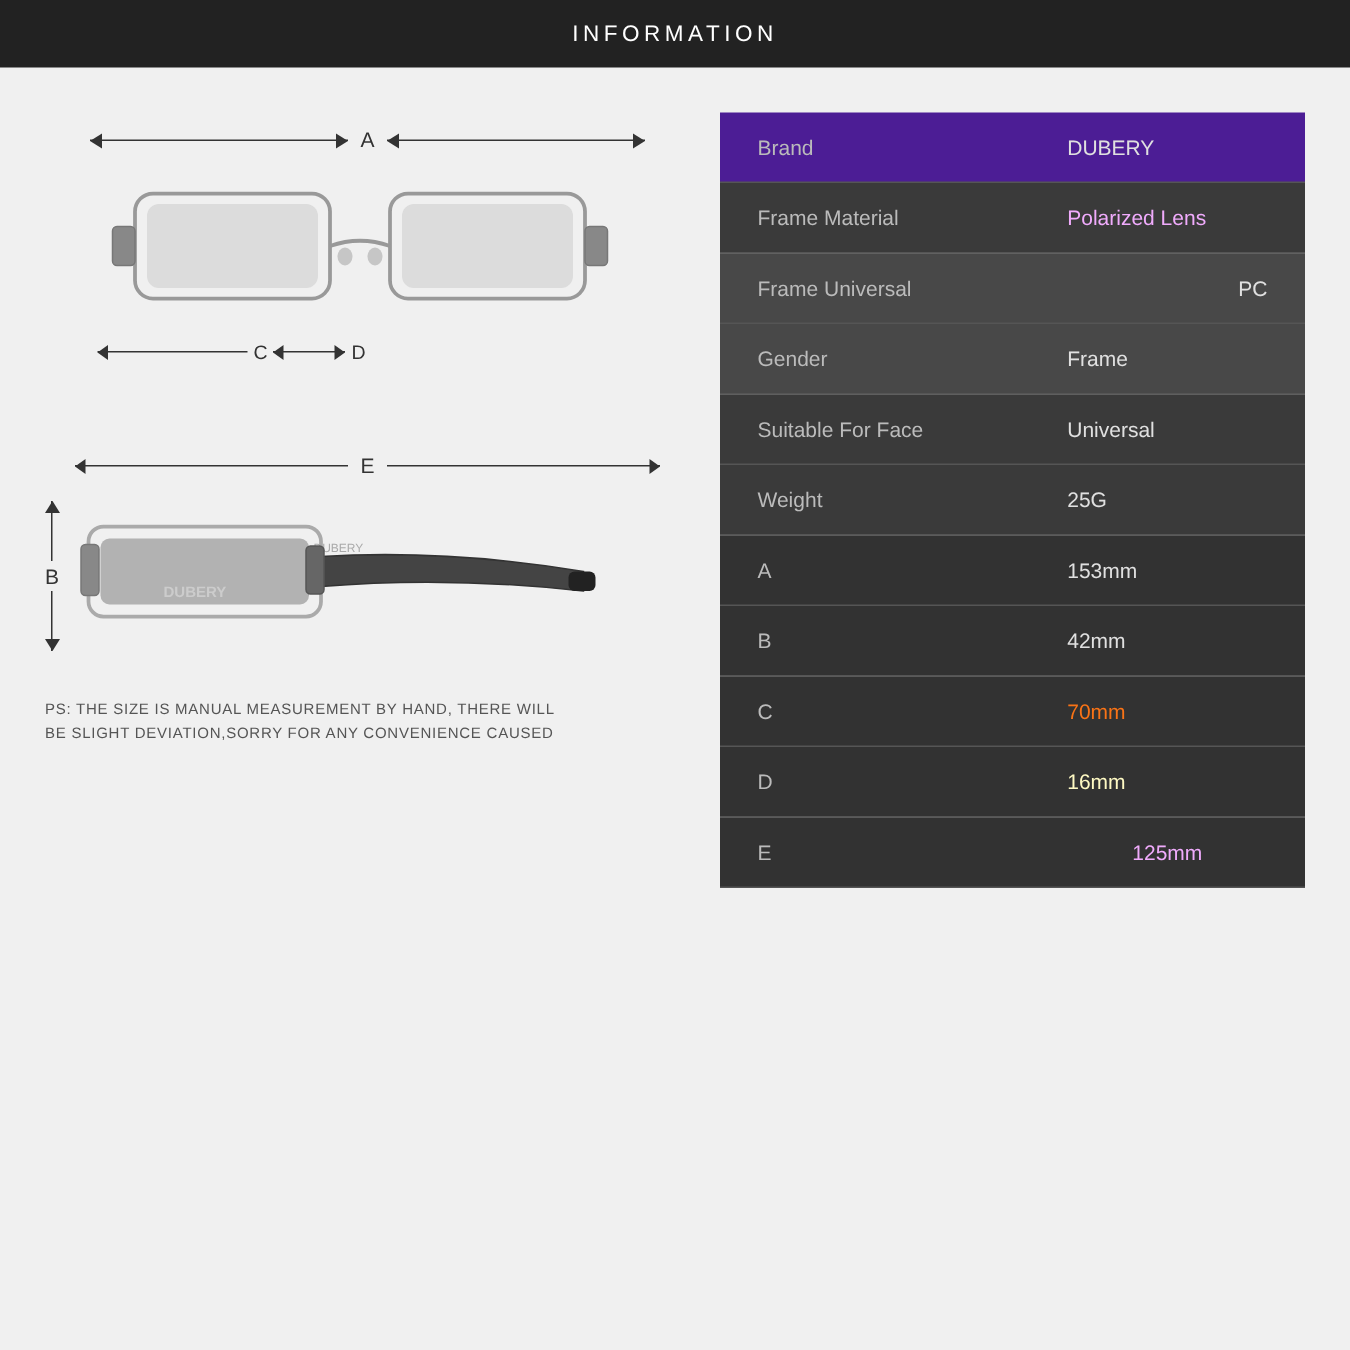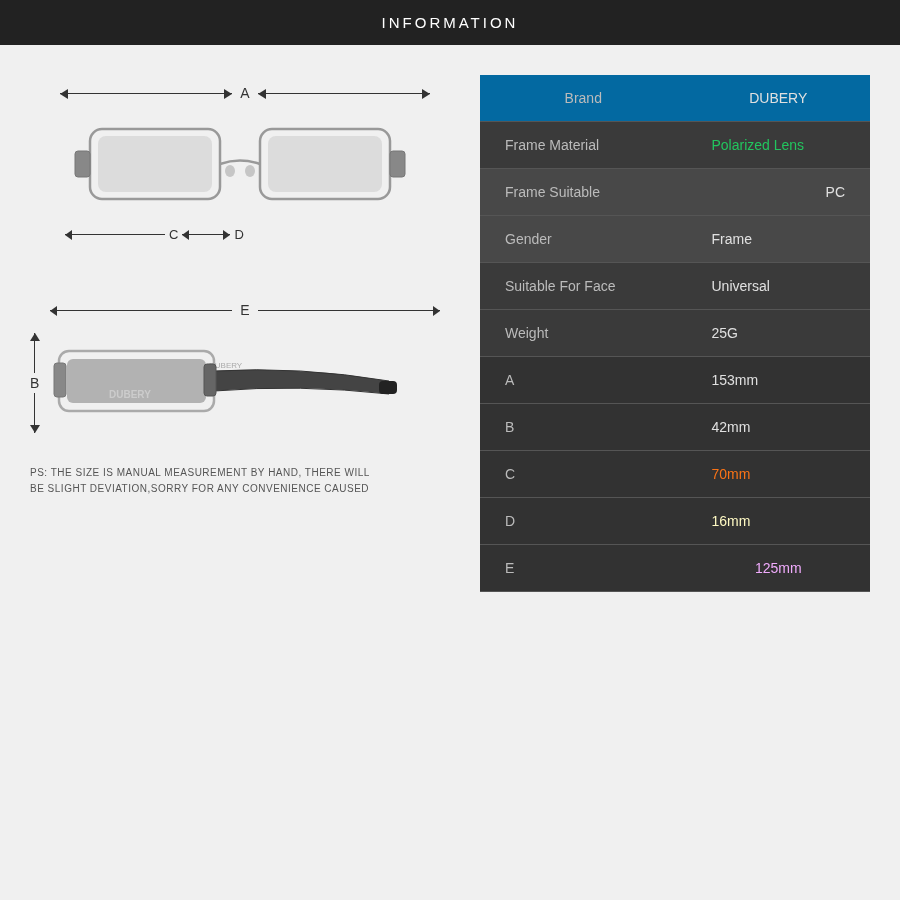--- a/index.html
+++ b/index.html
@@ -317,30 +317,30 @@
       <div class="footer-note">
         <div>PS: THE SIZE IS MANUAL MEASUREMENT BY HAND, THERE WILL</div>
         <div>BE SLIGHT DEVIATION,SORRY FOR ANY CONVENIENCE CAUSED</div>
       </div>
 
     </div>
 
     <div class="right-panel">
       <table class="specs-table">
         <tbody id="specs-tbody">
-            <tr style="background: #0369a1; text-align: center;">
+            <tr style="background: #4c1d95;">
               <td style="color: rgb(187, 187, 187); font-weight: 300; font-size: 14px; padding: 15px 25px; border-bottom: 1px solid rgb(85, 85, 85);">Brand</td>
               <td style="color: rgb(224, 224, 224); font-weight: 400; font-size: 14px; padding: 15px 25px; border-bottom: 1px solid rgb(85, 85, 85);">DUBERY</td>
             </tr>
             <tr style="background: rgb(58, 58, 58);">
               <td style="color: rgb(187, 187, 187); font-weight: 300; font-size: 14px; padding: 15px 25px; border-bottom: 1px solid rgb(85, 85, 85);">Frame Material</td>
-              <td style="color: #22c55e; font-weight: 400; font-size: 14px; padding: 15px 25px; border-bottom: 1px solid rgb(85, 85, 85);">Polarized Lens</td>
+              <td style="color: #f0abfc; font-weight: 400; font-size: 14px; padding: 15px 25px; border-bottom: 1px solid rgb(85, 85, 85);">Polarized Lens</td>
             </tr>
             <tr style="background: rgb(72, 72, 72);">
-              <td style="color: rgb(187, 187, 187); font-weight: 300; font-size: 14px; padding: 15px 25px; border-bottom: 1px solid rgb(85, 85, 85);">Frame Suitable</td>
+              <td style="color: rgb(187, 187, 187); font-weight: 300; font-size: 14px; padding: 15px 25px; border-bottom: 1px solid rgb(85, 85, 85);">Frame Universal</td>
               <td style="color: rgb(224, 224, 224); font-weight: 400; font-size: 14px; padding: 15px 25px; border-bottom: 1px solid rgb(85, 85, 85); text-align: right;">PC</td>
             </tr>
             <tr style="background: rgb(72, 72, 72);">
               <td style="color: rgb(187, 187, 187); font-weight: 300; font-size: 14px; padding: 15px 25px; border-bottom: 1px solid rgb(85, 85, 85);">Gender</td>
               <td style="color: rgb(224, 224, 224); font-weight: 400; font-size: 14px; padding: 15px 25px; border-bottom: 1px solid rgb(85, 85, 85);">Frame</td>
             </tr>
             <tr style="background: rgb(58, 58, 58);">
               <td style="color: rgb(187, 187, 187); font-weight: 300; font-size: 14px; padding: 15px 25px; border-bottom: 1px solid rgb(85, 85, 85);">Suitable For Face</td>
               <td style="color: rgb(224, 224, 224); font-weight: 400; font-size: 14px; padding: 15px 25px; border-bottom: 1px solid rgb(85, 85, 85);">Universal</td>
             </tr>

